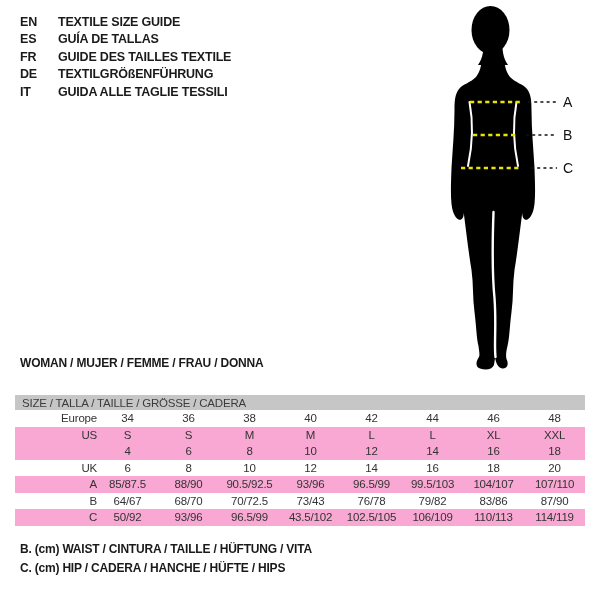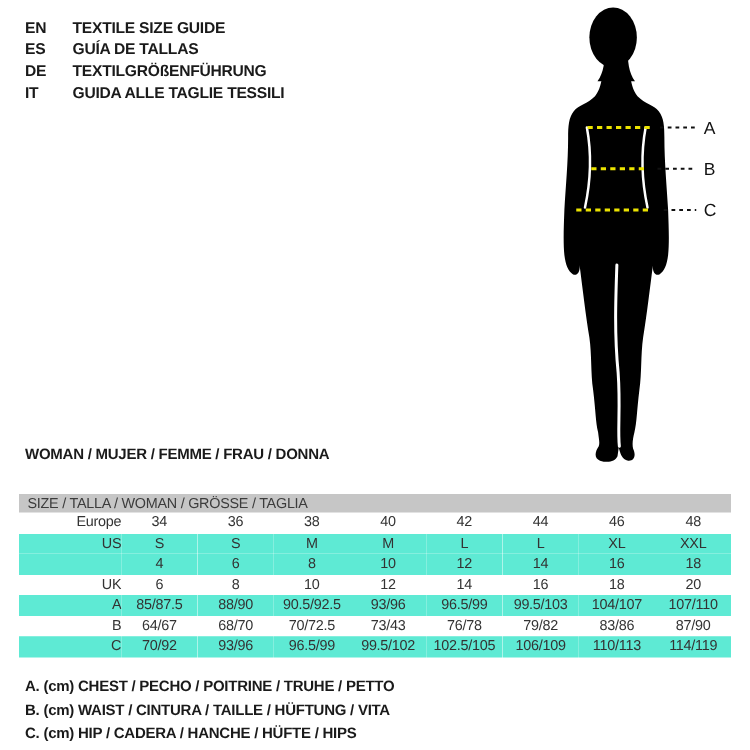--- a/index.html
+++ b/index.html
@@ -25,39 +25,43 @@
 
   
   .size-table { position:absolute; left:15px; top:395px; width:570px;
                 border-collapse:collapse; table-layout:fixed; font-size:11.5px;
                 color:#333; letter-spacing:-0.2px; }
   .size-table td { padding:0; height:16.5px; text-align:center; font-weight:400;
                    overflow:hidden; white-space:nowrap; }
   .size-table .th-row td { background:#c6c6c6; text-align:left; padding-left:7px;
                            height:15px; color:#3c3c3c; }
   .size-table td.lbl { text-align:right; padding-left:7px; }
-  .size-table tr.shade td { background:#5eead4; }
+  .size-table tr.shade td { background:#f9a8d4; }
 
   
   .legend { position:absolute; left:20px; top:540px; font-weight:bold;
             font-size:12px; line-height:18.6px; letter-spacing:-0.2px; }
 </style>
 </head>
 <body>
 
 <div class="page">
 
   <div class="lang-list">
     <div class="lang-row">
       <span class="lang-code">EN</span>
       <span class="lang-label">TEXTILE SIZE GUIDE</span>
     </div>
     <div class="lang-row">
       <span class="lang-code">ES</span>
       <span class="lang-label">GUÍA DE TALLAS</span>
+    </div>
+    <div class="lang-row">
+      <span class="lang-code">FR</span>
+      <span class="lang-label">GUIDE DES TAILLES TEXTILE</span>
     </div>
     <div class="lang-row">
       <span class="lang-code">DE</span>
       <span class="lang-label">TEXTILGRÖßENFÜHRUNG</span>
     </div>
     <div class="lang-row">
       <span class="lang-code">IT</span>
       <span class="lang-label">GUIDA ALLE TAGLIE TESSILI</span>
     </div>
   </div>
@@ -126,21 +130,21 @@
         <col style="width:61px">
         <col style="width:61px">
         <col style="width:61px">
       <col style="width:61px">
         <col style="width:61px">
         <col style="width:61px">
         <col style="width:61px">
     </colgroup>
     <tbody>
         <tr class="th-row">
-      <td colspan="9">SIZE / TALLA / WOMAN / GRÖSSE / TAGLIA</td>
+      <td colspan="9">SIZE / TALLA / TAILLE / GRÖSSE / CADERA</td>
     </tr>
     <tr>
       <td class="lbl">Europe</td>
       <td>34</td>
       <td>36</td>
       <td>38</td>
       <td>40</td>
       <td>42</td>
       <td>44</td>
       <td>46</td>
@@ -196,31 +200,30 @@
       <td>68/70</td>
       <td>70/72.5</td>
       <td>73/43</td>
       <td>76/78</td>
       <td>79/82</td>
       <td>83/86</td>
       <td>87/90</td>
     </tr>
     <tr class="shade">
       <td class="lbl">C</td>
-      <td>70/92</td>
+      <td>50/92</td>
       <td>93/96</td>
       <td>96.5/99</td>
-      <td>99.5/102</td>
+      <td>43.5/102</td>
       <td>102.5/105</td>
       <td>106/109</td>
       <td>110/113</td>
       <td>114/119</td>
     </tr>
   </tbody>
     </table>
 
   <div class="legend">
-    <div>A. (cm) CHEST / PECHO / POITRINE / TRUHE / PETTO</div>
     <div>B. (cm) WAIST / CINTURA / TAILLE / HÜFTUNG / VITA</div>
     <div>C. (cm) HIP / CADERA / HANCHE / HÜFTE / HIPS</div>
   </div>
 
 </div>
 
 </body></html>

